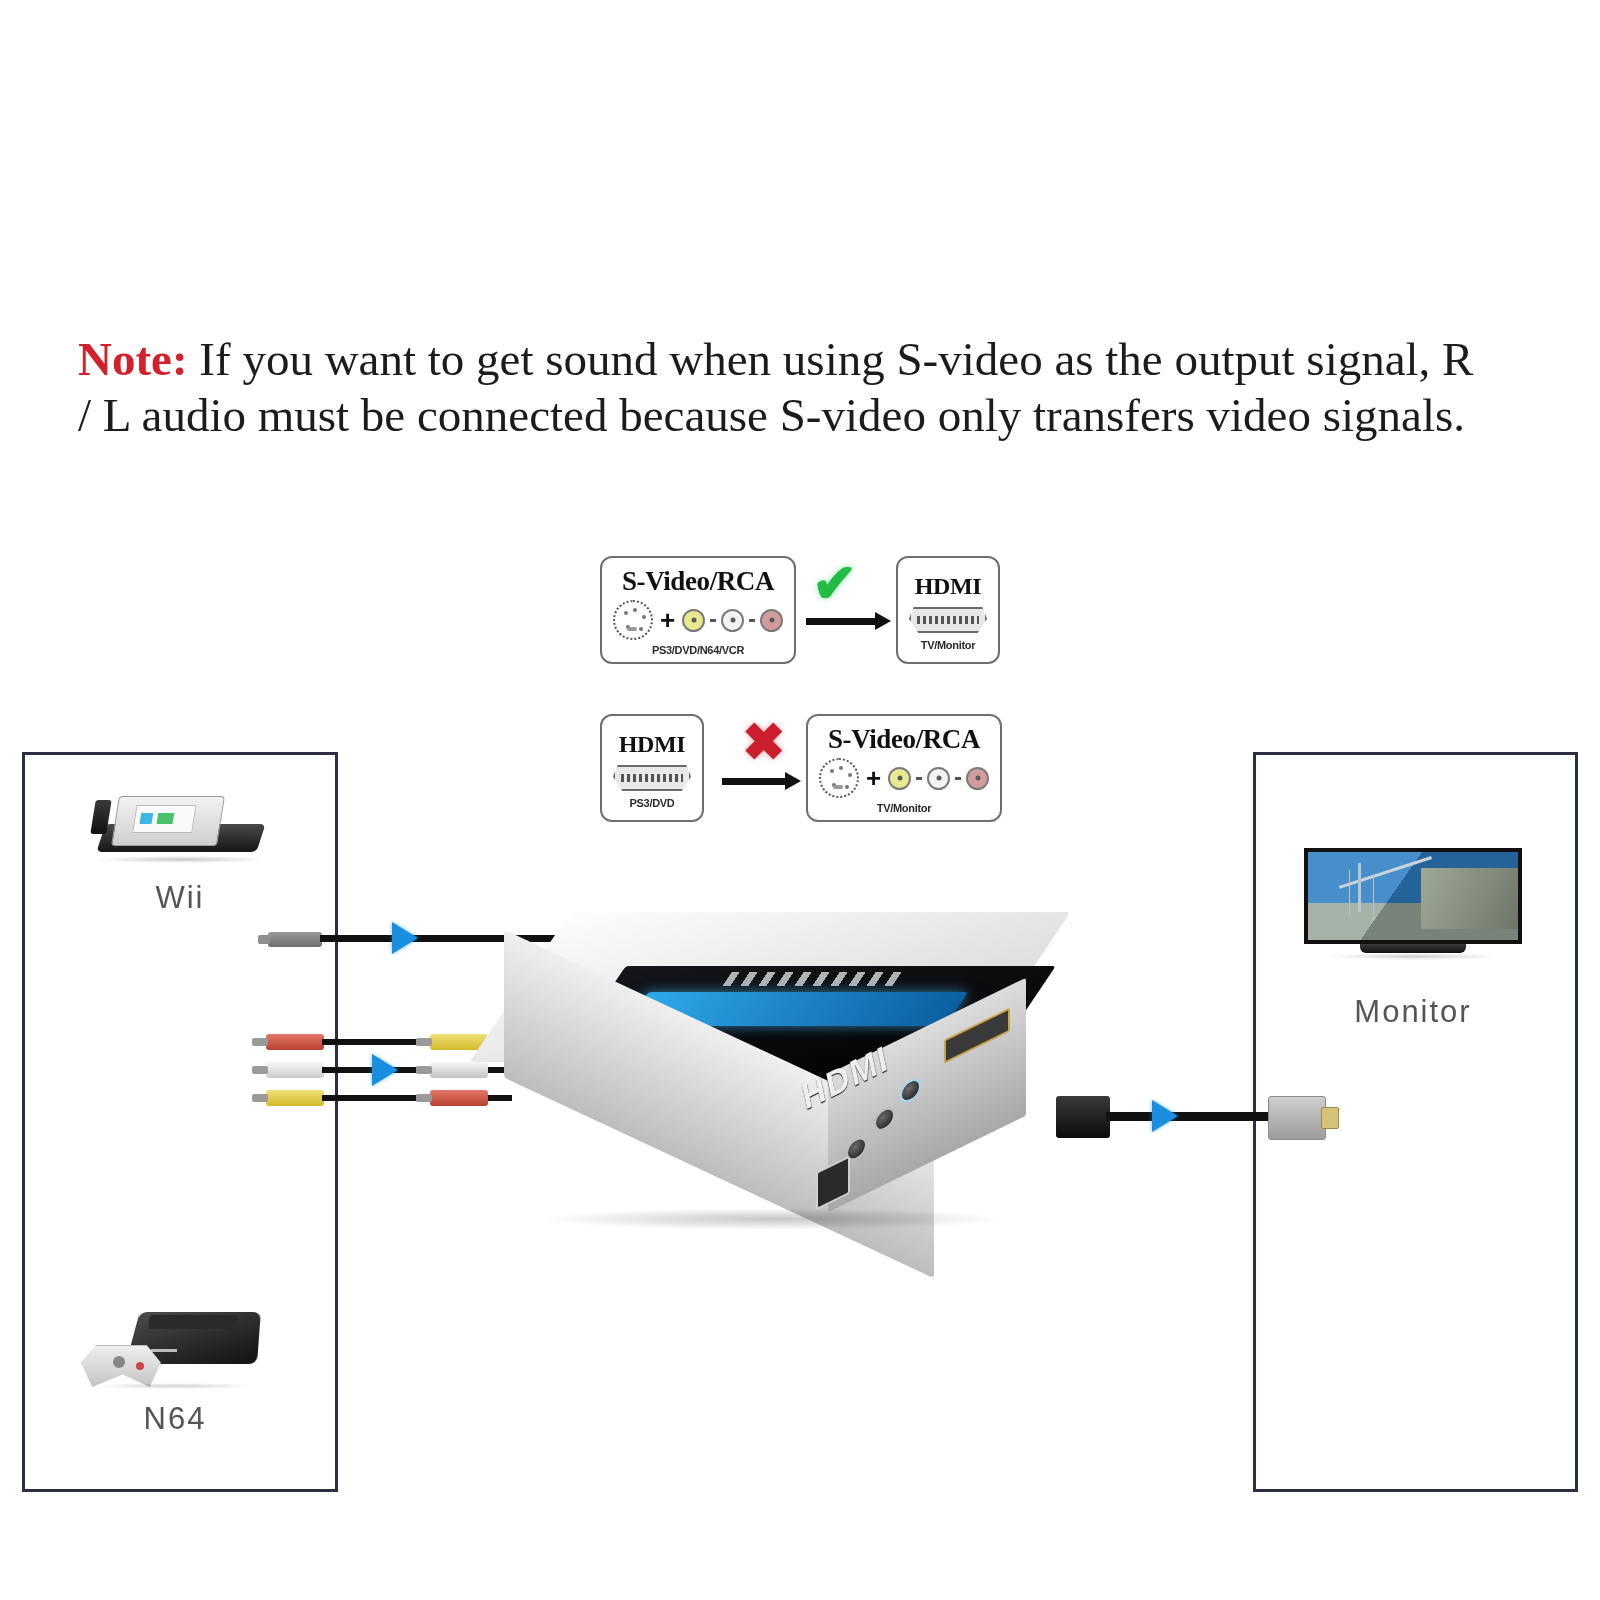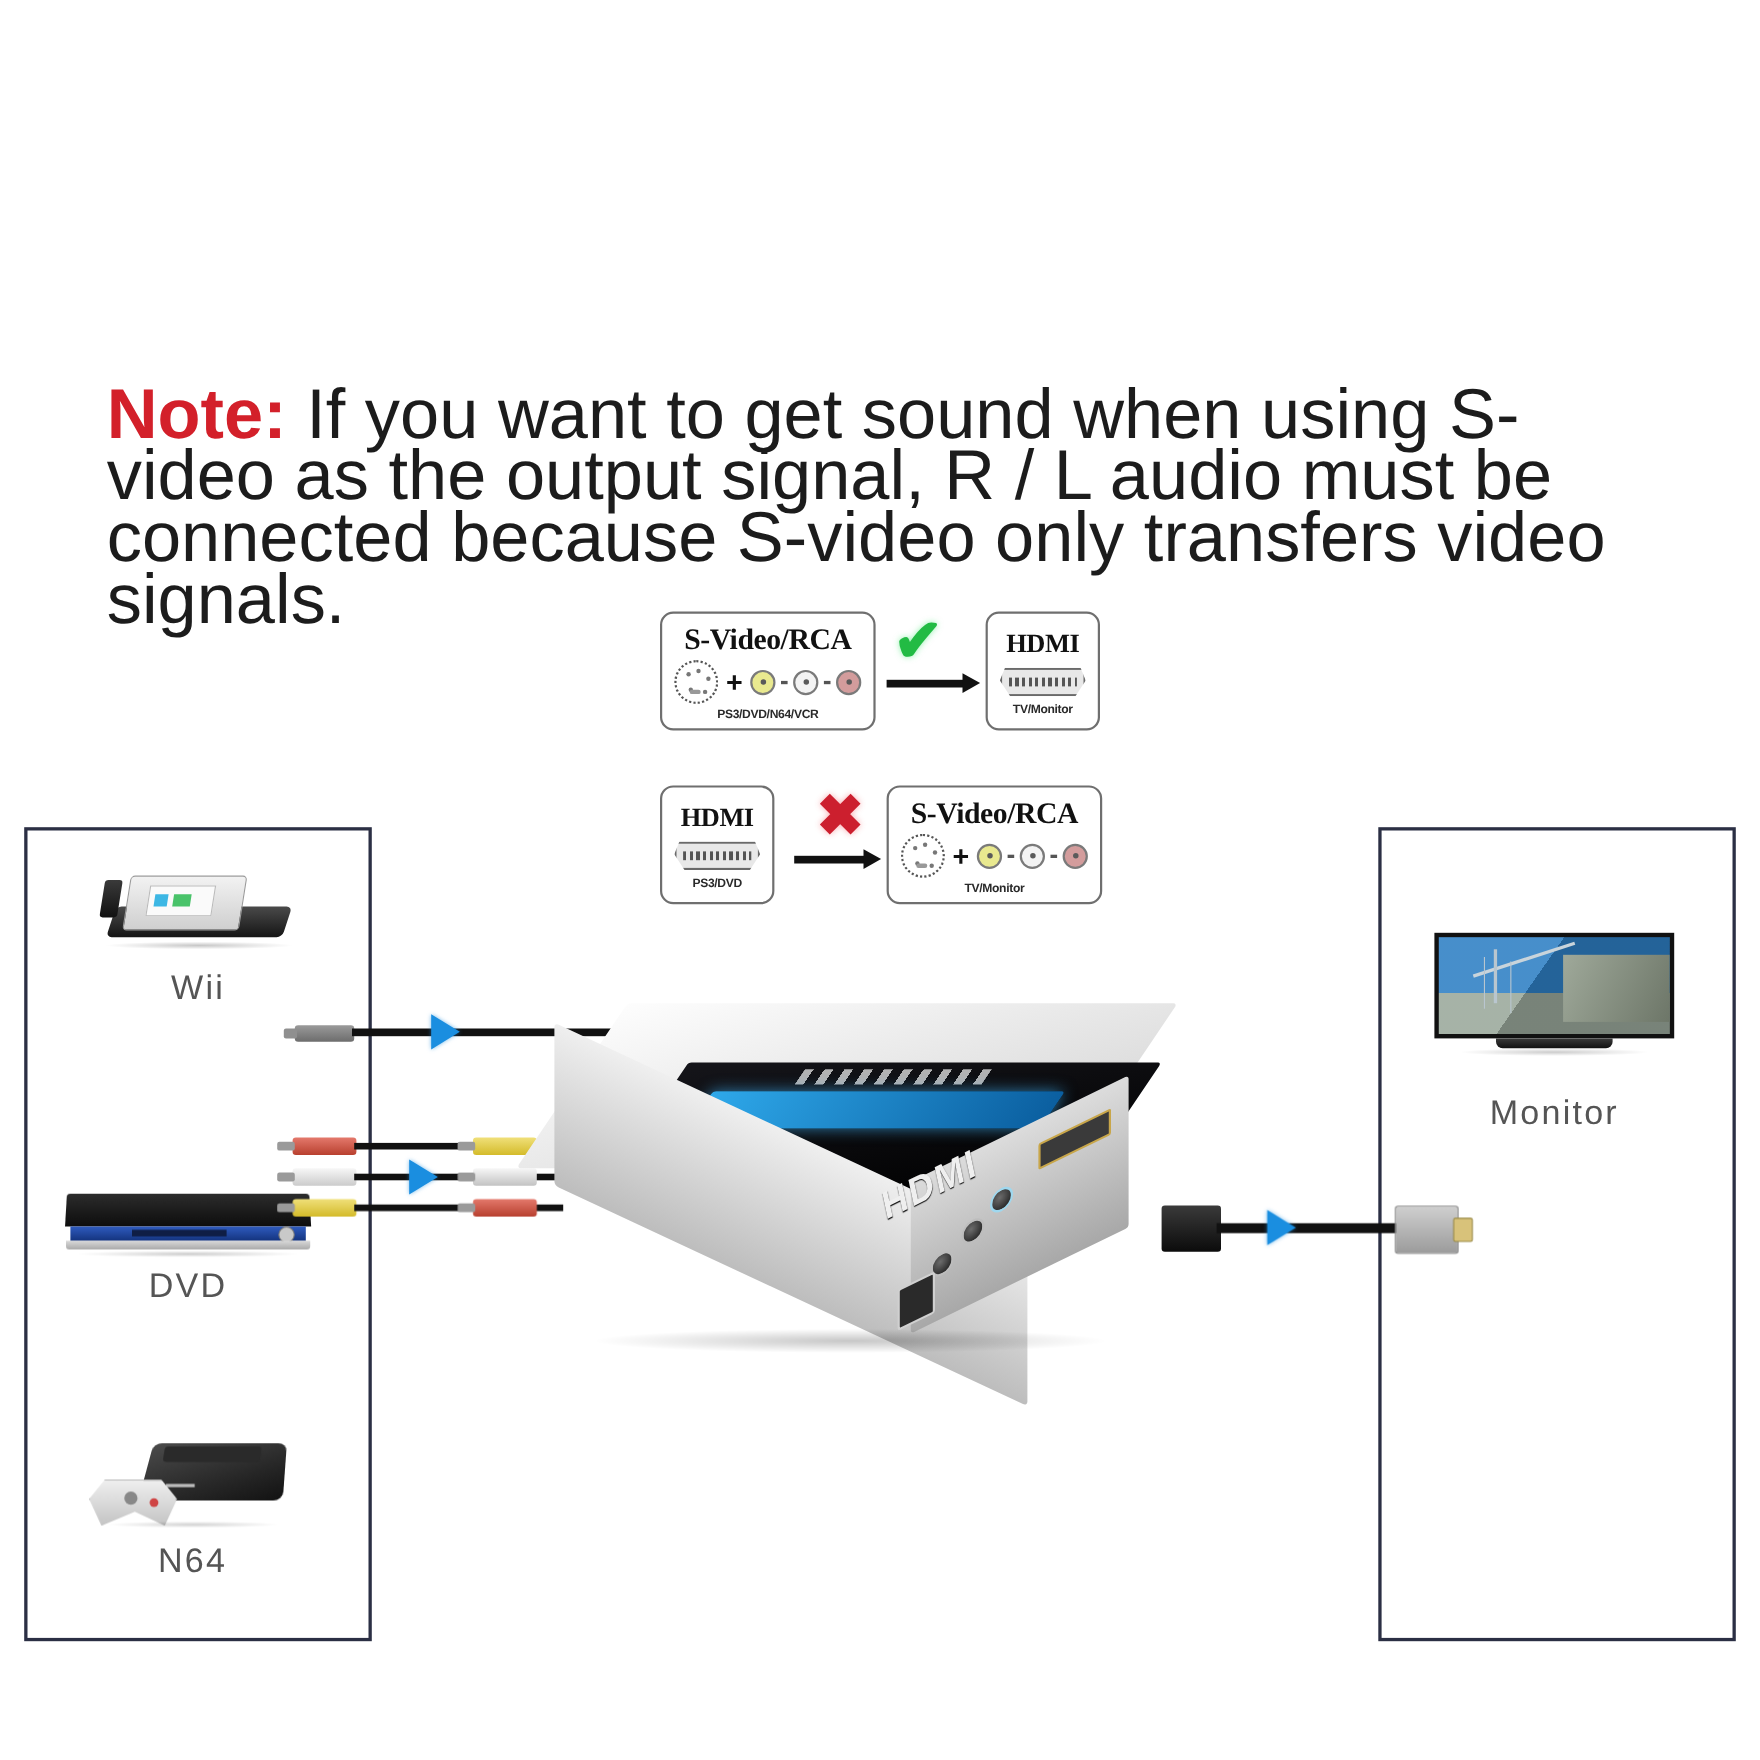--- a/index.html
+++ b/index.html
@@ -39,23 +39,22 @@
     font-weight:bold;
     letter-spacing:0.5px;
     white-space:nowrap;
     text-shadow:0 0 2px rgba(255,255,255,.65);
     transform:scaleX(0.97);
   }
 
   
   #note{
     position:absolute;left:78px;top:284px;width:1420px;
-    font-size:64px;line-height:56px;color:#1c1c1c;
-    font-family:Liberation Sans, sans-serif;
-    margin-left:19px;
+    font-size:47px;line-height:56px;color:#1c1c1c;
+    font-family:Liberation Serif, serif;
   }
   #note .kw{color:#d3202a;font-weight:bold;}
 
   
   .compat{position:absolute;}
   .cbox{
     position:absolute;
     border:2px solid #6f6f6f;
     border-radius:12px;
     background:#fff;
@@ -349,31 +348,20 @@
         <div class="screen">
             <i></i>
             <i class="g"></i>
           </div>
       </div>
       <div class="shadow"></div>
     </div>
     <div class="lbl">Wii</div>
   </div>
 
-  <div class="dev" style="left:58px;top:1085px;width:226px;">
-    <div class="dvdp">
-      <div class="top"></div>
-      <div class="band"></div>
-      <div class="tray"></div>
-      <div class="knob"></div>
-      <div class="foot"></div>
-      <div class="shadow"></div>
-    </div>
-    <div class="lbl">DVD</div>
-  </div>
 
   <div class="dev" style="left:70px;top:1295px;width:210px;">
     <div class="n64">
       <div class="body"></div>
       <div class="slot"></div>
       <div class="cord"></div>
       <div class="pad">
           <i></i>
           <i class="r"></i>
         </div>

